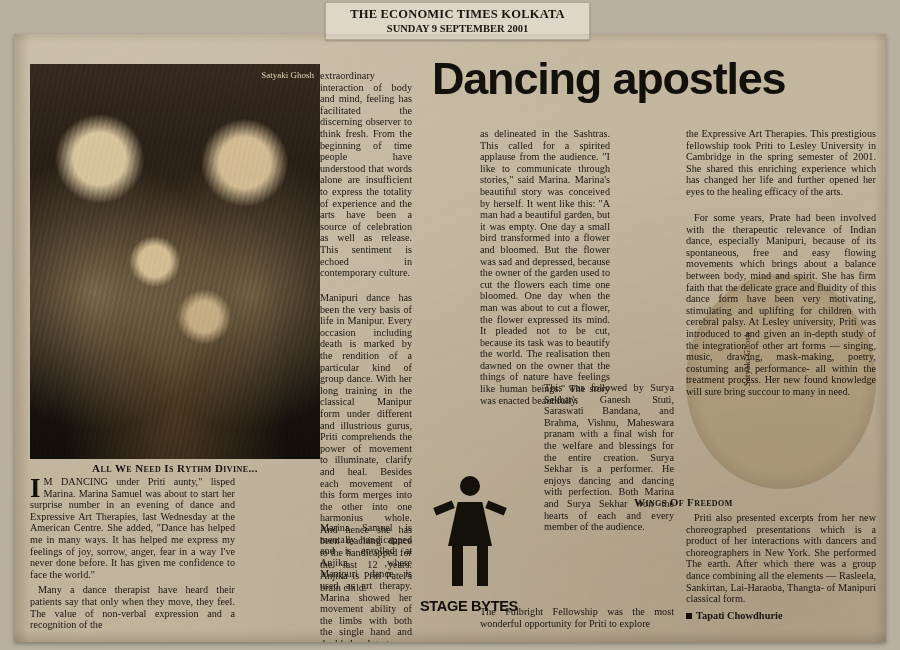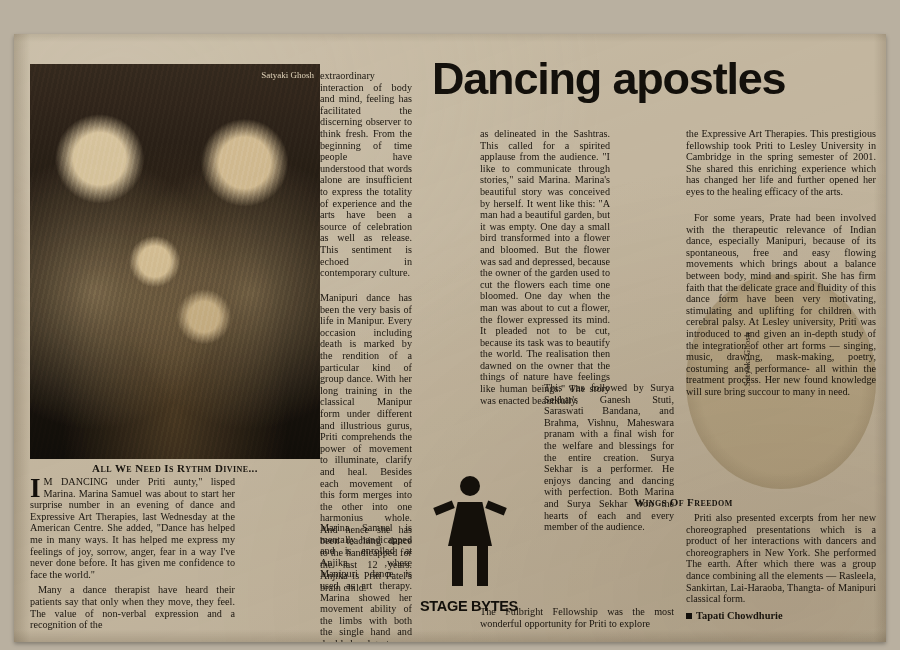--- a/index.html
+++ b/index.html
@@ -191,20 +191,24 @@
   .sign{
     font-family:"Liberation Serif",serif;font-weight:bold;font-size:10.4px;
   }
   .sq{display:inline-block;width:6px;height:6px;background:#15120d;margin-right:4px;}
 </style>
 </head>
 <body>
 
 <div id="page">
 
+  <div class="masthead">
+    <div class="t1">THE ECONOMIC TIMES KOLKATA</div>
+    <div class="t2">SUNDAY 9 SEPTEMBER 2001</div>
+  </div>
 
   <div class="clipping">
 
     <div class="headline">Dancing apostles</div>
 
     <div class="photo-main">
       <div class="dancers"></div>
       <div class="veil"></div>
       <div class="credit-top">Satyaki Ghosh</div>
     </div>

